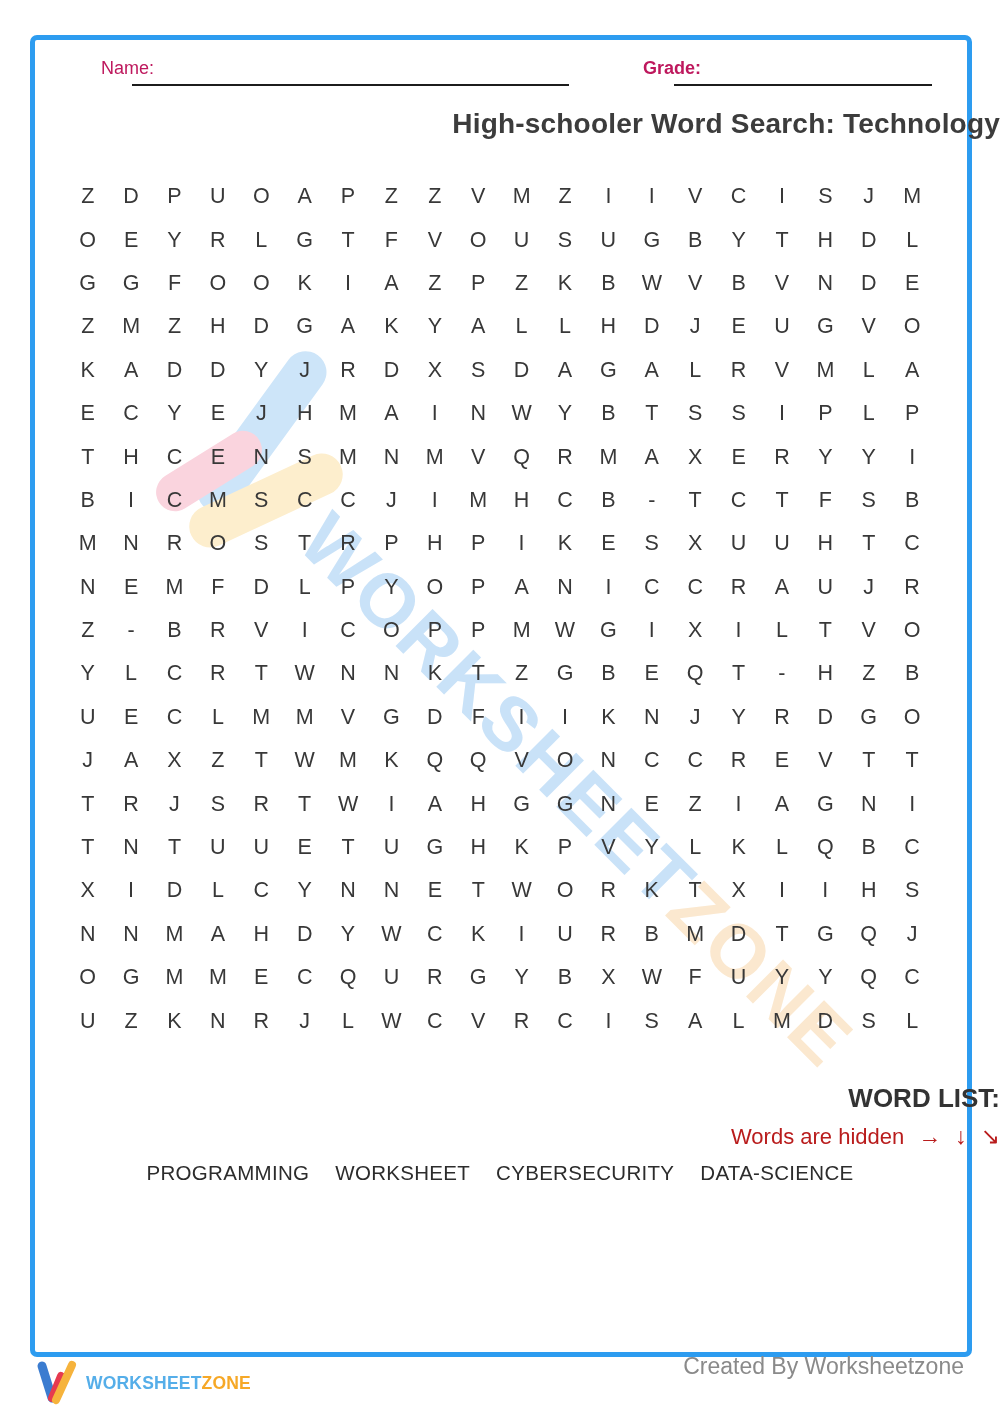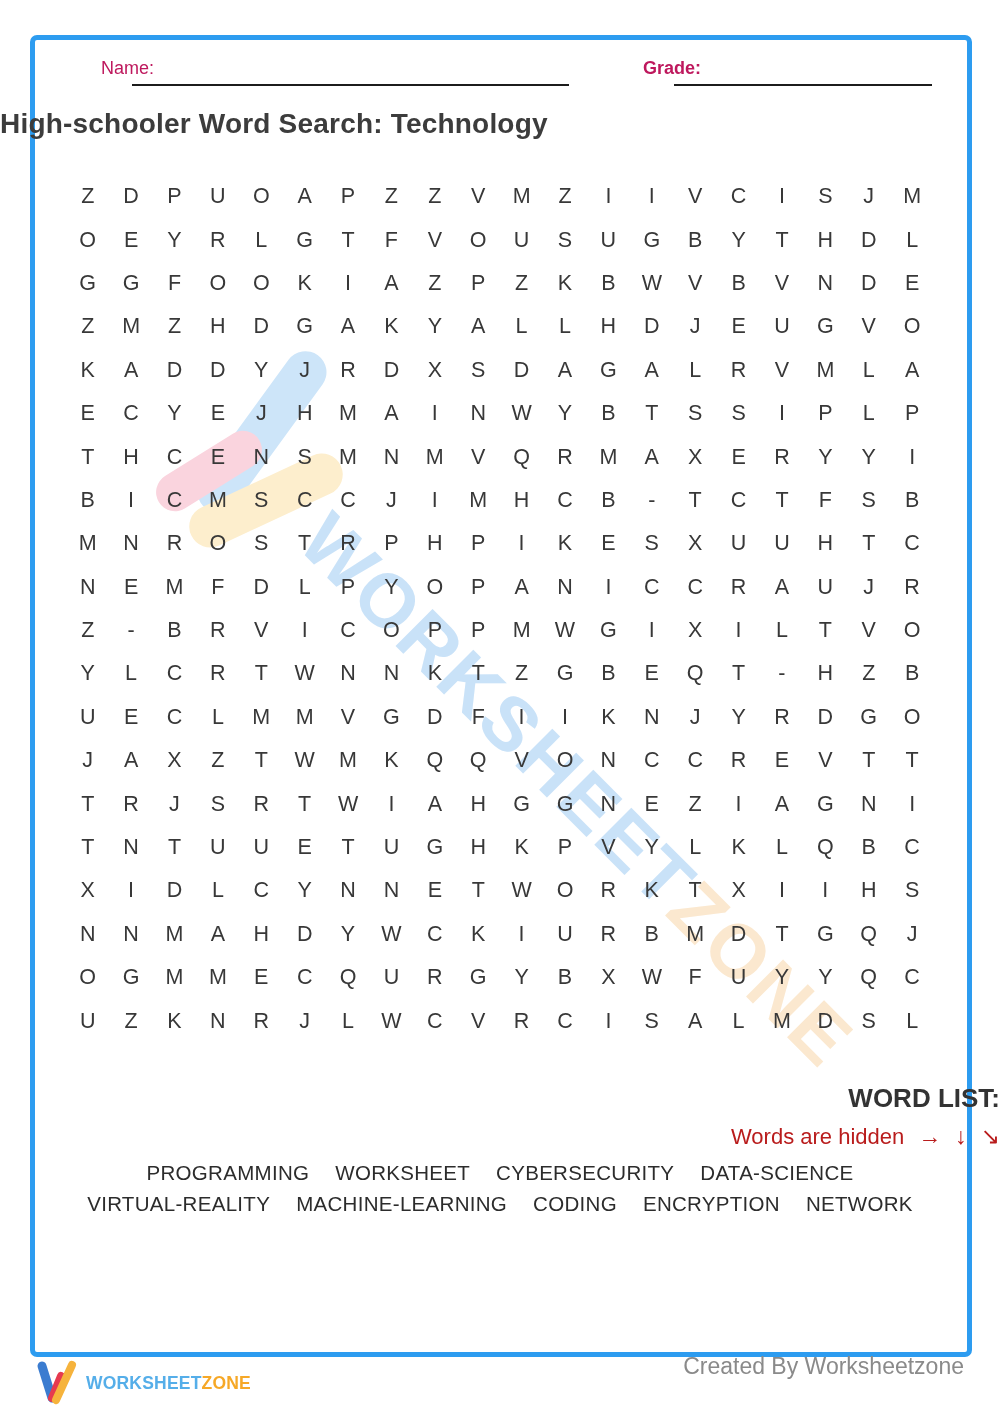--- a/index.html
+++ b/index.html
@@ -12,21 +12,21 @@
     border:5px solid #2d9cf0;border-radius:7px;background:#fff;
   }
   
   .field-label{position:absolute;font-size:18px;color:#be185d;margin-left:46px;}
   .name-label{left:55px;top:58px;}
   .grade-label{left:597px;top:58px;font-weight:bold;}
   .write-line{position:absolute;height:0;border-top:2px solid #1c1c1c;}
   .name-line{left:132px;top:84px;width:437px;}
   .grade-line{left:674px;top:84px;width:258px;}
   .page-title{
-    position:absolute;left:0;top:108px;width:100%;text-align:left;
+    position:absolute;left:0;top:108px;width:100%;text-align:right;
     font-size:28px;font-weight:600;color:#3c3c3c;letter-spacing:0.2px;
   }
   
   .wm-bar{position:absolute;border-radius:24px;z-index:1;}
   .wm-bar.blue{left:241px;top:337px;width:42px;height:190px;background:#cde5f9;transform:rotate(36deg);}
   .wm-bar.pink{left:190px;top:412px;width:38px;height:118px;background:#fad4de;transform:rotate(58deg);}
   .wm-bar.yellow{left:245px;top:418px;width:42px;height:165px;background:#fdeecd;transform:rotate(65deg);}
   .wm-text{
     position:absolute;left:577px;top:790px;z-index:1;white-space:nowrap;
     transform:translate(-50%,-50%) rotate(45deg);
@@ -489,21 +489,20 @@
     <span class="cell">D</span>
     <span class="cell">S</span>
     <span class="cell">L</span>
   </div>
 
 <div class="wl-heading">WORD LIST:</div>
 <div class="wl-hint"><span>Words are hidden</span><span class="arrow">→</span><span class="arrow">↓</span><span class="arrow">↘</span></div>
 
 <div class="word-rows">
     <div class="word-row"><span class="word">PROGRAMMING</span><span class="word">WORKSHEET</span><span class="word">CYBERSECURITY</span><span class="word">DATA-SCIENCE</span></div>
-    <div class="word-row"><span class="word">VIRTUAL-REALITY</span><span class="word">MACHINE-LEARNING</span><span class="word">CODING</span><span class="word">ENCRYPTION</span><span class="word">NETWORK</span></div>
   </div>
 
 <div class="footer-logo">
   <svg width="46" height="48" viewBox="0 0 46 48">
     <line x1="9" y1="8" x2="19" y2="40" stroke="#3b7cd0" stroke-width="9" stroke-linecap="round"></line>
     <line x1="19" y1="40" x2="28" y2="18" stroke="#e63a4f" stroke-width="8" stroke-linecap="round"></line>
     <line x1="23" y1="42" x2="39" y2="7" stroke="#f6b33c" stroke-width="8" stroke-linecap="round"></line>
   </svg>
 </div>
 <div class="brand-text"><span class="brand-blue">WORKSHEET</span><span class="brand-orange">ZONE</span></div>

